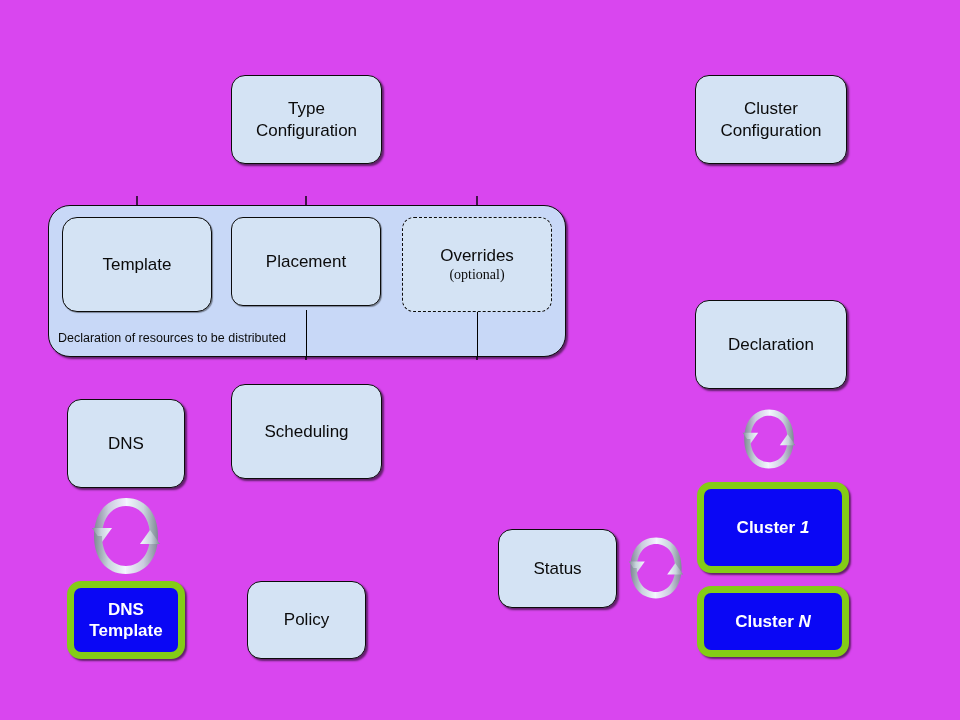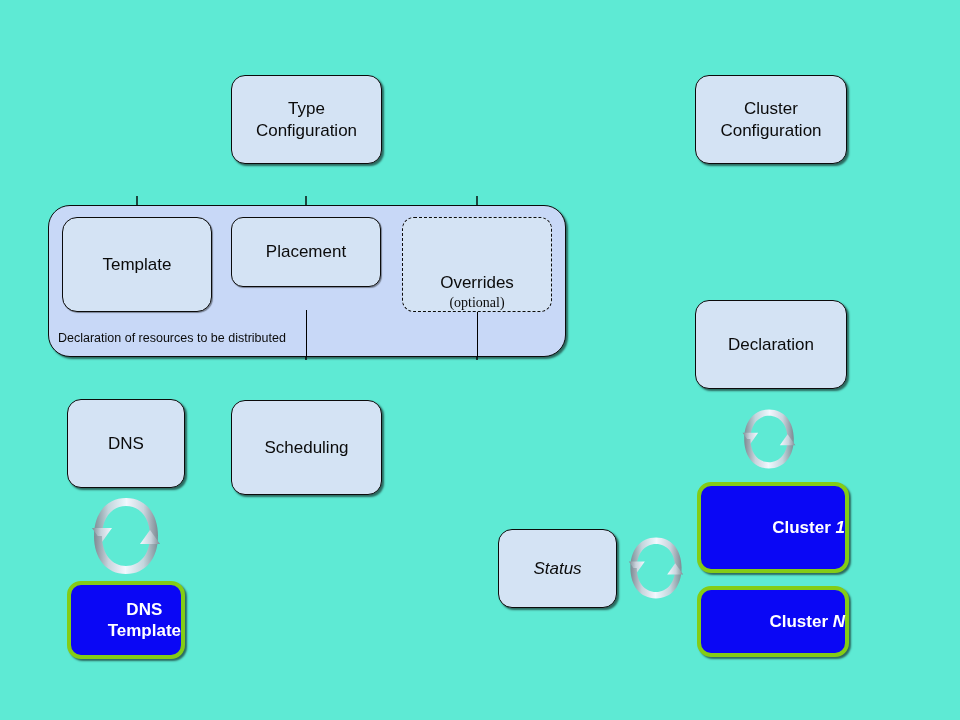--- a/index.html
+++ b/index.html
@@ -10,21 +10,21 @@
   body {
     width: 960px;
     height: 720px;
     overflow: hidden;
     font-family: "Liberation Sans", sans-serif;
   }
   #canvas {
     position: relative;
     width: 960px;
     height: 720px;
-    background: #5eead4;
+    background: #d946ef;
   }
 
   
   .node {
     position: absolute;
     box-sizing: border-box;
     display: flex;
     align-items: center;
     justify-content: center;
     text-align: center;
@@ -41,29 +41,27 @@
   .node .sub { display: block; font-size: 14px; font-family: Liberation Serif, serif; }
 
   .node.inner {
     border-radius: 12px;
     background: #d4e3f4;
     box-shadow: 1px 1px 1px rgba(0,0,0,0.4);
   }
   .node.dashed {
     border: 1px dashed #0b0b0b;
     box-shadow: none;
-    align-items: flex-end;
   }
   .node.cluster {
     background: #0a07f5;
     color: #ffffff;
     font-weight: bold;
     font-size: 17px;
-    border: 4px solid #84cc16;
-    justify-content: flex-end;
+    border: 7px solid #84cc16;
   }
   .node.cluster .ital { font-style: italic; }
 
   
   .group-box {
     position: absolute;
     box-sizing: border-box;
     background: #c8d8f7;
     border: 1px solid #0b0b0b;
     border-radius: 22px;
@@ -141,21 +139,21 @@
 
   <div class="vline" style="left:306px; top:310px; height:47px;"></div>
   <div class="vline" style="left:477px; top:310px; height:47px;"></div>
 
   <div class="group-caption" style="left:58px; top:331px;">Declaration of resources to be distributed</div>
 
   <div class="node inner" style="left:62px; top:217px; width:150px; height:95px;border-radius:15px;">
     <span class="lbl">Template</span>
   </div>
 
-  <div class="node inner" style="left:231px; top:217px; width:150px; height:70px;">
+  <div class="node inner" style="left:231px; top:217px; width:150px; height:89px;">
     <span class="lbl">Placement</span>
   </div>
 
   <div class="node inner dashed" style="left:402px; top:217px; width:150px; height:95px;">
     <span>
       <span class="lbl">Overrides</span>
       <span class="sub">(optional)</span>
     </span>
   </div>
 
@@ -186,26 +184,29 @@
     </svg>
   </div>
 
   <div class="node cluster" style="left:67px; top:581px; width:118px; height:78px;">
     <span>
       <span class="lbl">DNS</span>
       <span class="lbl">Template</span>
     </span>
   </div>
 
-  <div class="node" style="left:231px; top:400px; width:151px; height:95px;">
+  <div class="node" style="left:231px; top:384px; width:151px; height:95px;">
     <span class="lbl">Scheduling</span>
   </div>
 
-
-  <div class="node" style="left:498px; top:529px; width:119px; height:79px;font-style:italic;">
+  <div class="node" style="left:247px; top:581px; width:119px; height:78px;">
+    <span class="lbl">Policy</span>
+  </div>
+
+  <div class="node" style="left:498px; top:529px; width:119px; height:79px;">
     <span class="lbl">Status</span>
   </div>
 
   <div class="sync" style="left:624px; top:526px; width:64px; height:84px;">
     <svg viewBox="0 0 80 88" width="64" height="84" aria-hidden="true">
       <path d="M40 6 C60 6 72 22 72 44 L64 44 C64 26 54 14 40 14 Z" fill="url(#gA)"></path>
       <path d="M40 6 C20 6 8 22 8 44 L16 44 C16 26 26 14 40 14 Z" fill="url(#gB)" opacity="0.95"></path>
       <path d="M6 36 L26 36 L16 50 Z" fill="url(#gB)"></path>
       <path d="M40 82 C20 82 8 66 8 44 L16 44 C16 62 26 74 40 74 Z" fill="url(#gB)"></path>
       <path d="M40 82 C60 82 72 66 72 44 L64 44 C64 62 54 74 40 74 Z" fill="url(#gA)" opacity="0.95"></path>

